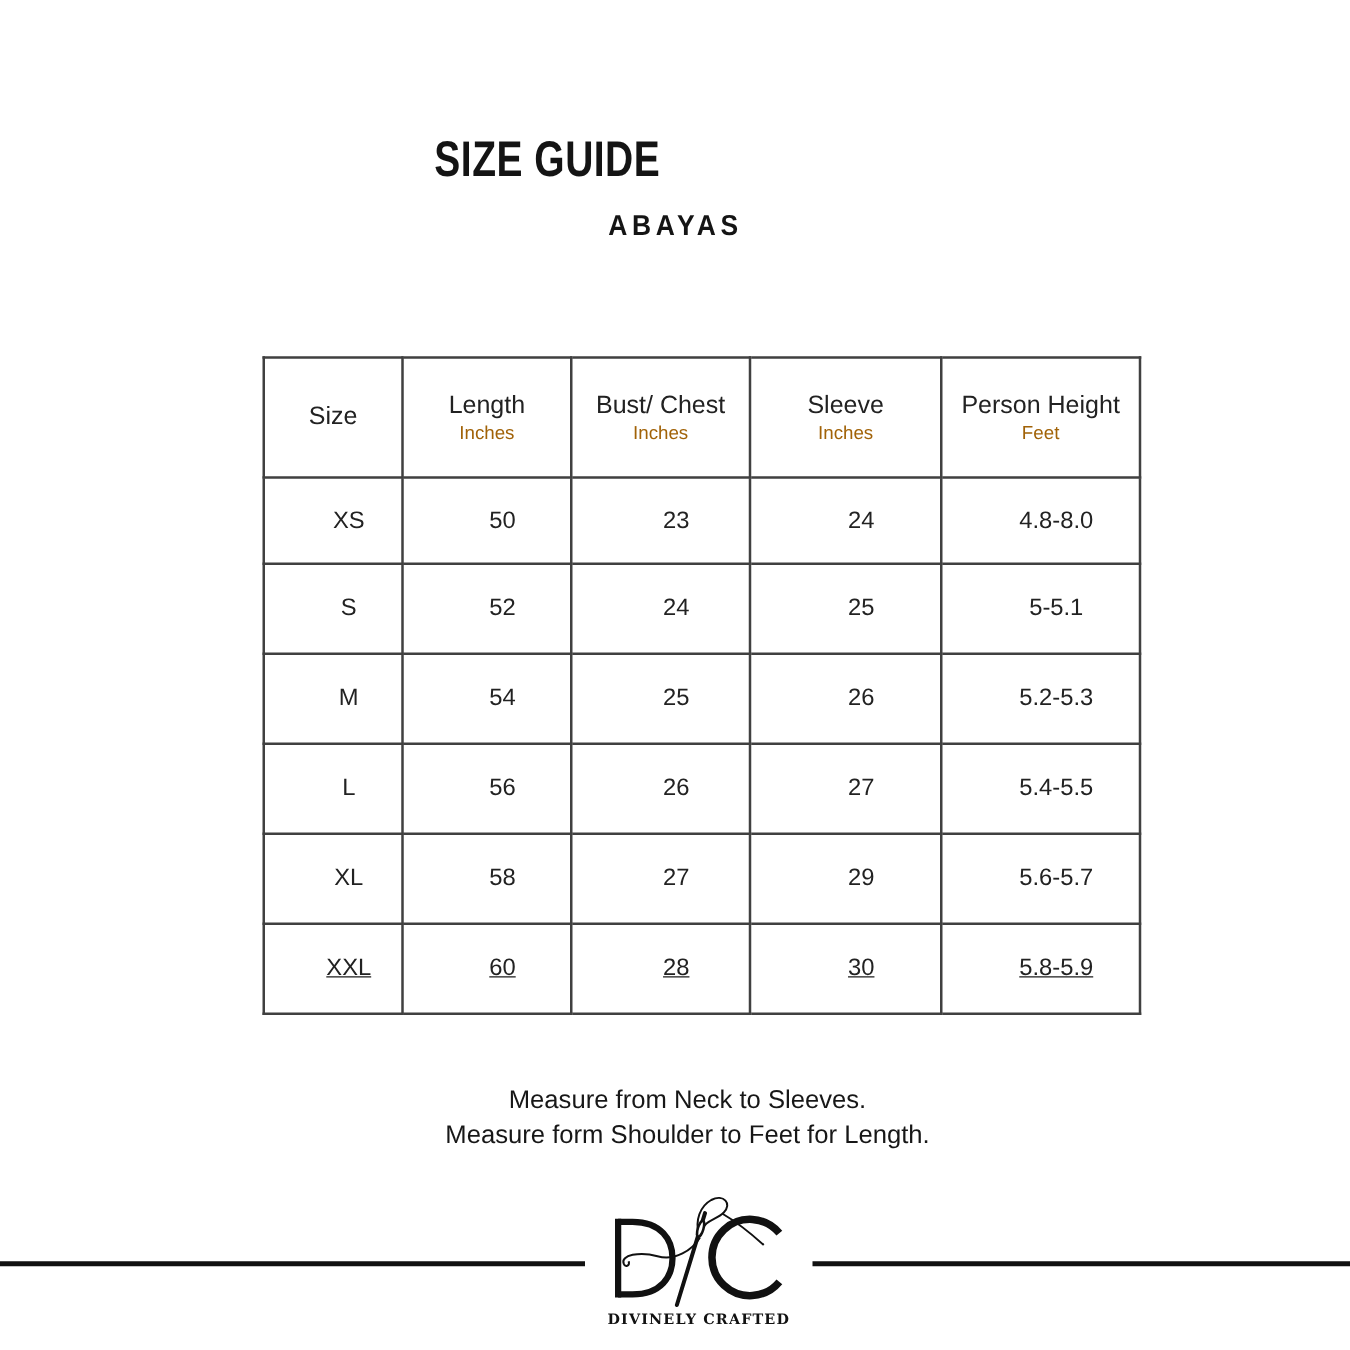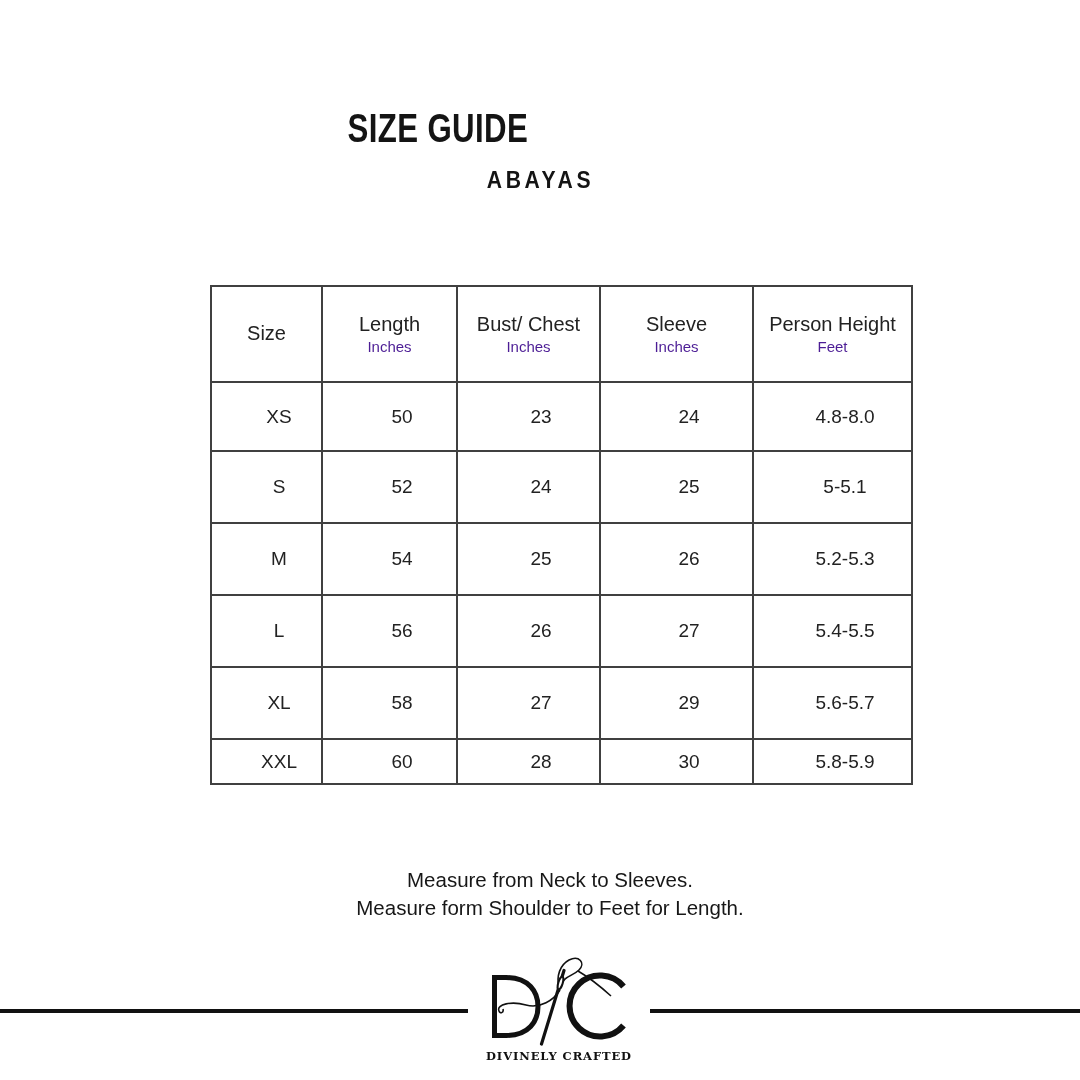--- a/index.html
+++ b/index.html
@@ -13,26 +13,26 @@
          transform:scaleX(0.78);transform-origin:center;white-space:nowrap;color:#141414;}
   .subtitle-wrap{position:absolute;top:169px;left:0;width:1080px;box-sizing:border-box;text-align:center;}
   .subtitle{display:inline-block;font-size:23px;font-weight:bold;line-height:1;letter-spacing:4px;
             transform:scaleX(0.92);transform-origin:center;white-space:nowrap;color:#141414;}
   
   .size-table{position:absolute;left:210px;top:285px;border-collapse:collapse;table-layout:fixed;width:701px;
               border:2px solid #2e2e2e;}
   .size-table td,.size-table th{border:2px solid #404040;text-align:center;vertical-align:middle;
               padding:0;font-weight:normal;color:#222222;}
   .size-table th{font-size:20px;}
-  .h-sub{font-size:15px;margin-top:3px;color:#4c1d95;text-align:center;}
+  .h-sub{font-size:15px;margin-top:3px;color:#a16207;text-align:center;}
   .h-label{font-size:20px;line-height:1.1;}
   .size-table td{font-size:19px;padding-left:25px;}
   tr.hdr{height:96px;}
   tr.r0{height:69px;} tr.r1{height:72px;} tr.r2{height:72px;}
-  tr.r3{height:72px;} tr.r4{height:72px;} tr.r5{height:45px;}
+  tr.r3{height:72px;} tr.r4{height:72px;} tr.r5{height:72px;text-decoration:underline;}
   
   .notes{position:absolute;top:866px;left:0;width:1080px;padding-left:20px;box-sizing:border-box;
          text-align:center;font-size:20.5px;line-height:28px;color:#171717;}
   
   .rule{position:absolute;top:1009px;height:4px;background:#111111;}
   .rule-left{left:0;width:468px;}
   .rule-right{left:650px;width:430px;}
   .logo-svg{position:absolute;left:470px;top:938px;}
   .brand-wrap{position:absolute;top:1046px;left:0;width:1118px;text-align:center;}
   .brand{font-family:"DejaVu Serif",serif;font-size:11.5px;font-weight:600;letter-spacing:0.9px;color:#111111;white-space:nowrap;}

